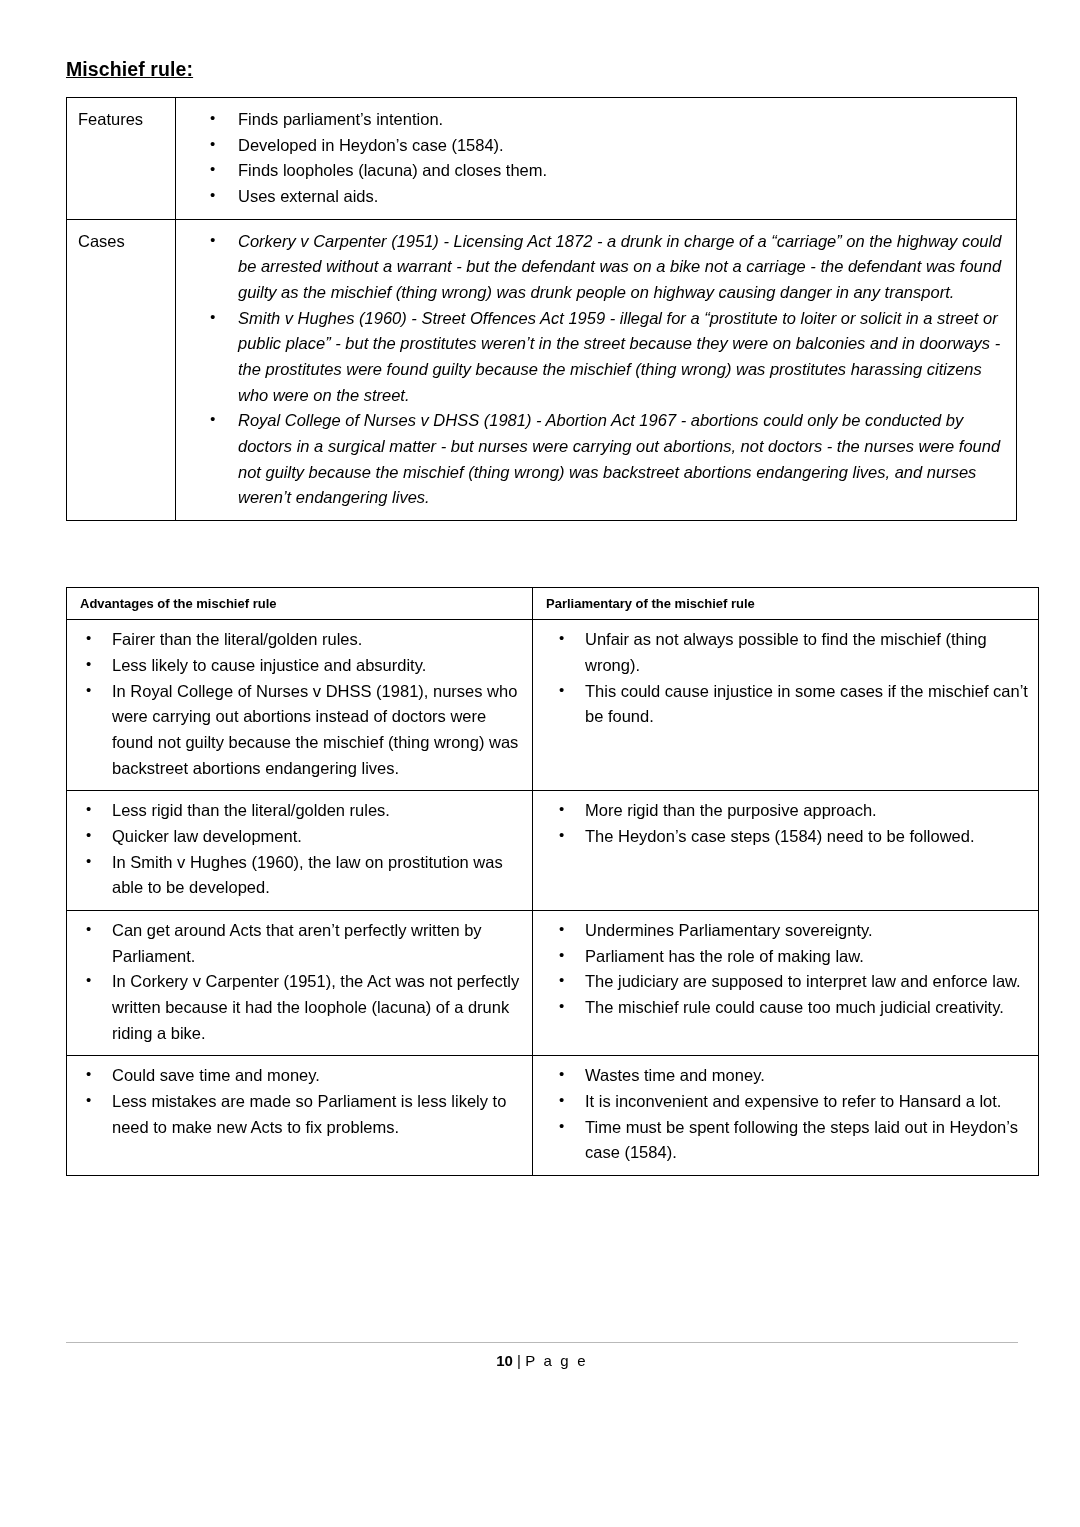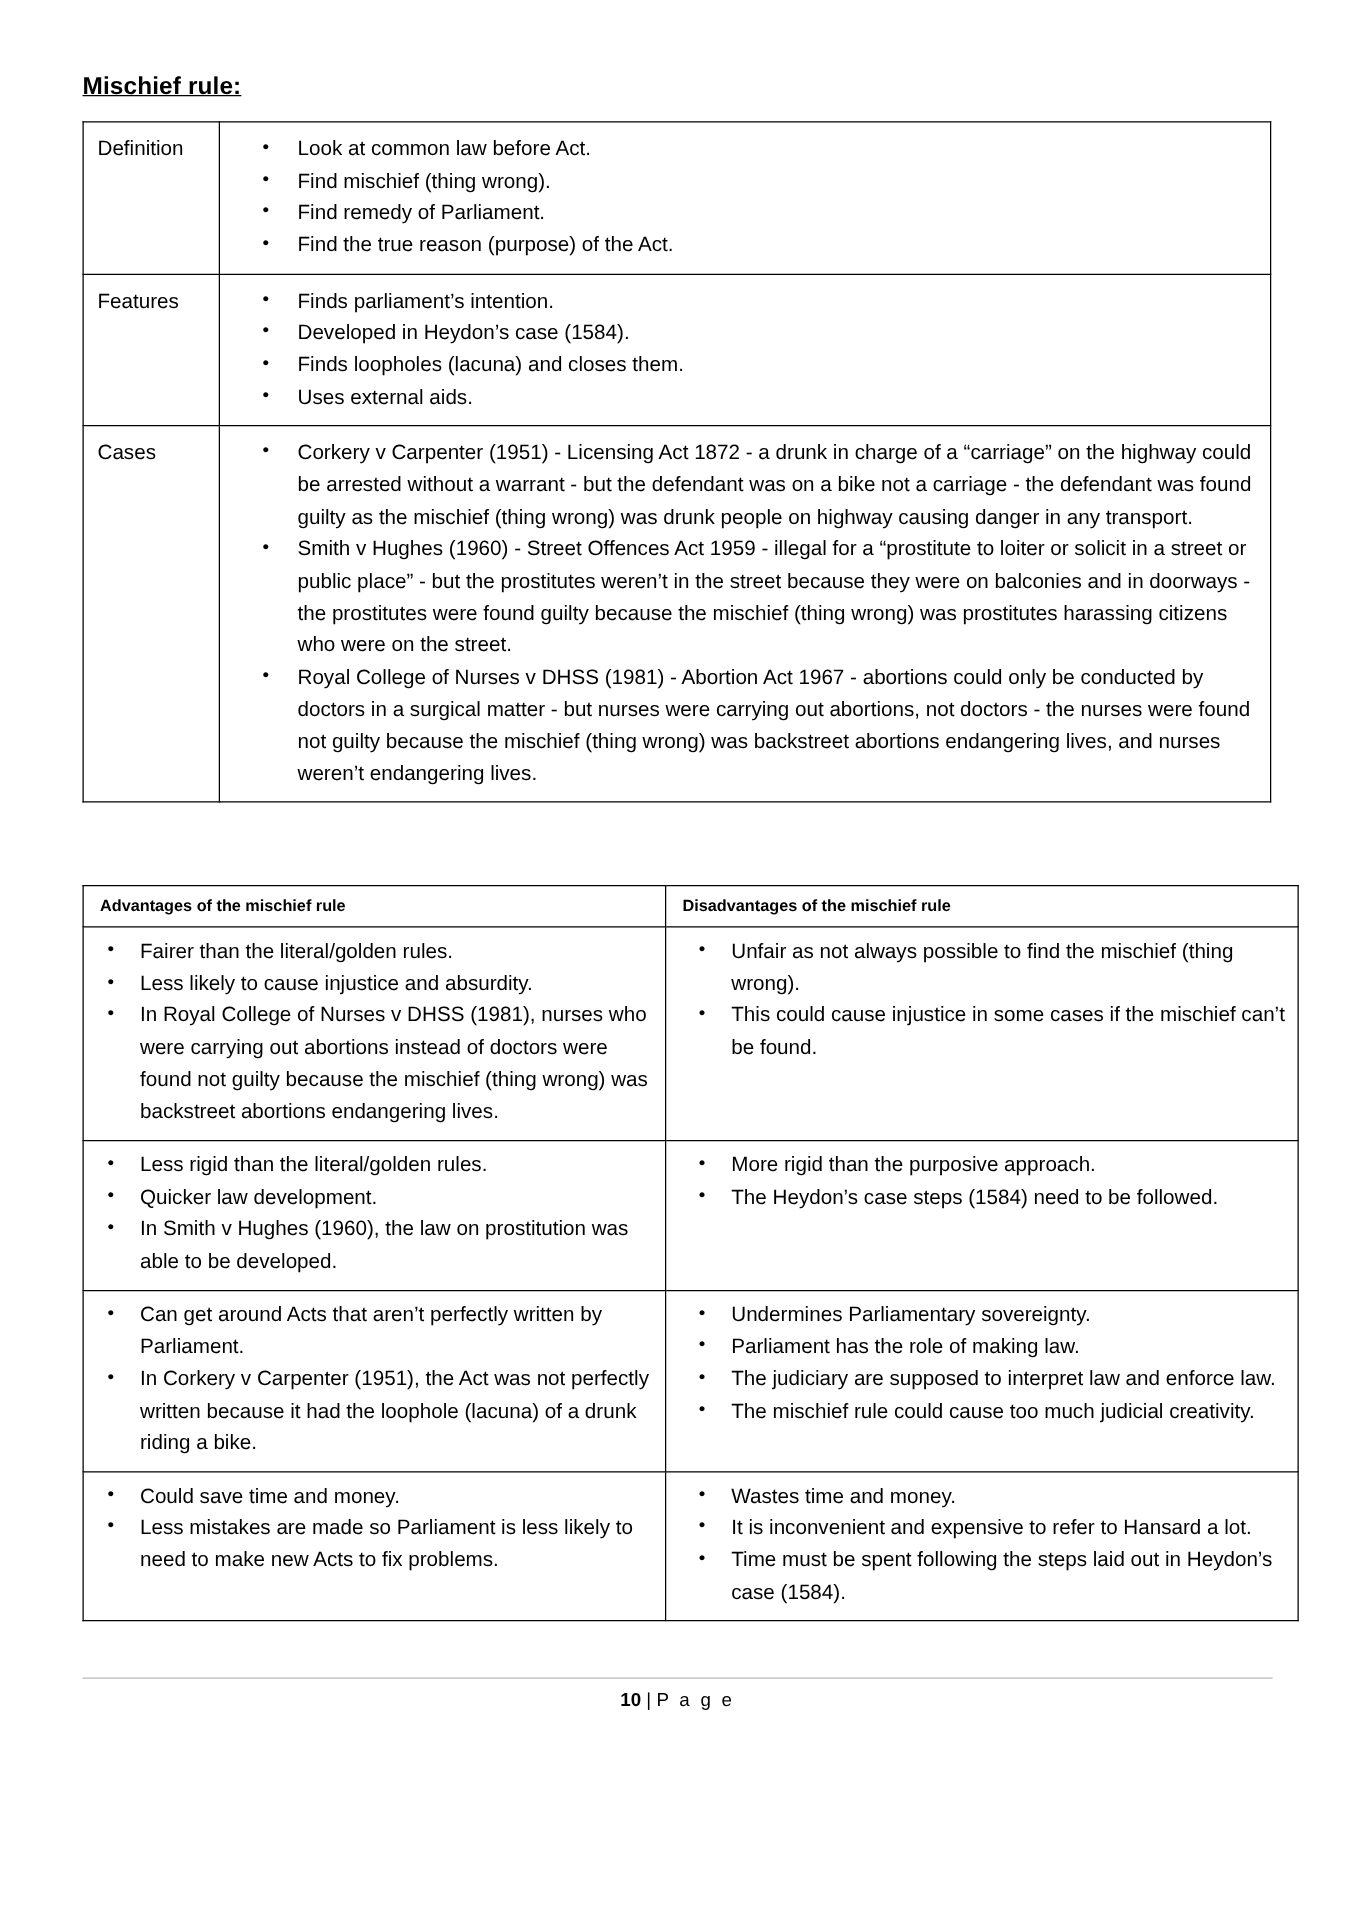--- a/index.html
+++ b/index.html
@@ -66,20 +66,21 @@
   }
   ul.bullets li::before {
     content: "\2022";
     position: absolute;
     left: -28px;
     top: -1px;
     font-size: 15px;
   }
   ul.bullets.spaced li {
     margin-bottom: 0px;
+    font-style: italic;
   }
   
   .t2 {
     width: 944px;
   }
   .t2 th {
     font-size: 13px;
     font-weight: bold;
     text-align: left;
     padding: 6px 0 6px 13px;
@@ -127,31 +128,20 @@
 </head>
 <body>
 
 <div class="page">
 
   <h1 class="section-title">Mischief rule:</h1>
 
   <table class="t1">
     <tbody>
       <tr>
-        <td class="label-cell">Definition</td>
-        <td class="content-cell">
-          <ul class="bullets">
-            <li>Look at common law before Act.</li>
-            <li>Find mischief (thing wrong).</li>
-            <li>Find remedy of Parliament.</li>
-            <li>Find the true reason (purpose) of the Act.</li>
-          </ul>
-        </td>
-      </tr>
-      <tr>
         <td class="label-cell">Features</td>
         <td class="content-cell">
           <ul class="bullets">
             <li>Finds parliament’s intention.</li>
             <li>Developed in Heydon’s case (1584).</li>
             <li>Finds loopholes (lacuna) and closes them.</li>
             <li>Uses external aids.</li>
           </ul>
         </td>
       </tr>
@@ -168,21 +158,21 @@
     </tbody>
   </table>
 
   <div class="spacer-between"></div>
 
 
   <table class="t2">
     <thead>
       <tr>
         <th class="col-a">Advantages of the mischief rule</th>
-        <th class="col-b">Disadvantages of the mischief rule</th>
+        <th class="col-b">Parliamentary of the mischief rule</th>
       </tr>
     </thead>
     <tbody>
       <tr>
         <td>
           <ul class="bullets">
             <li>Fairer than the literal/golden rules.</li>
             <li>Less likely to cause injustice and absurdity.</li>
             <li>In Royal College of Nurses v DHSS (1981), nurses who were carrying out abortions instead of doctors were found not guilty because the mischief (thing wrong) was backstreet abortions endangering lives.</li>
           </ul>

